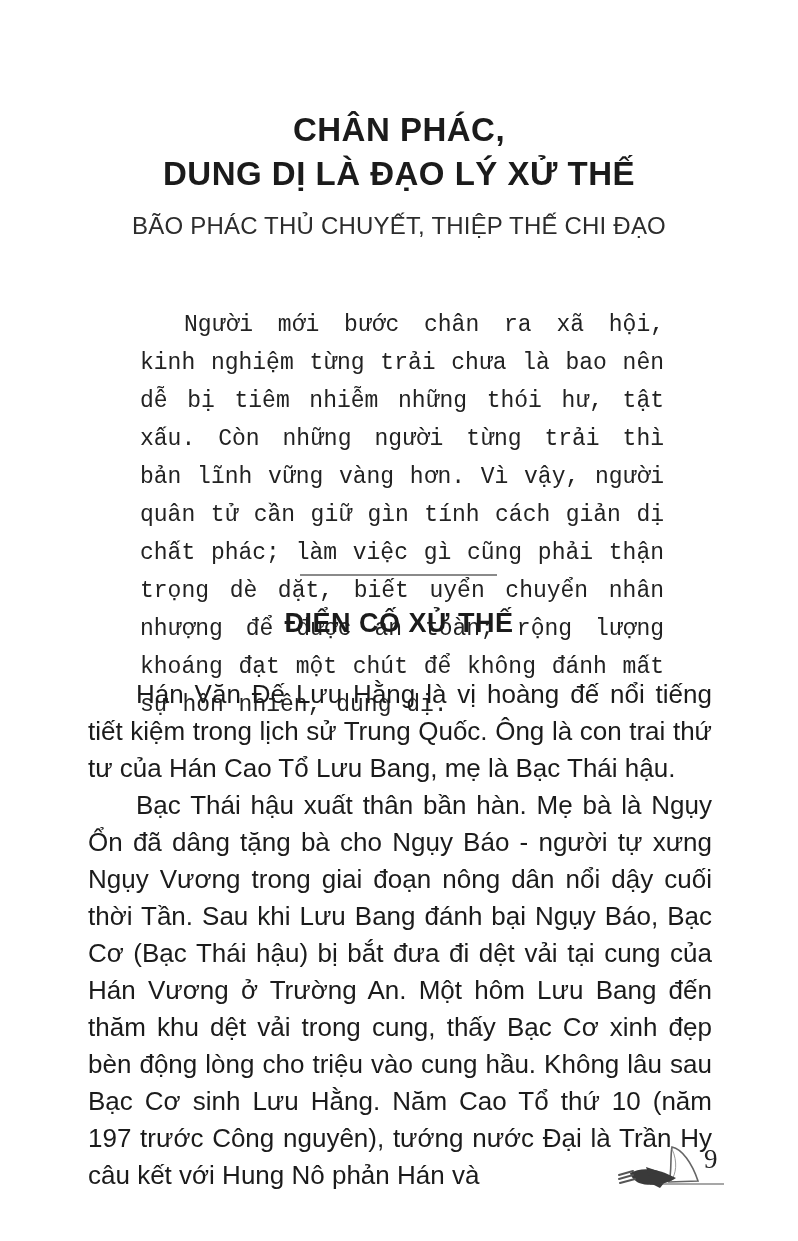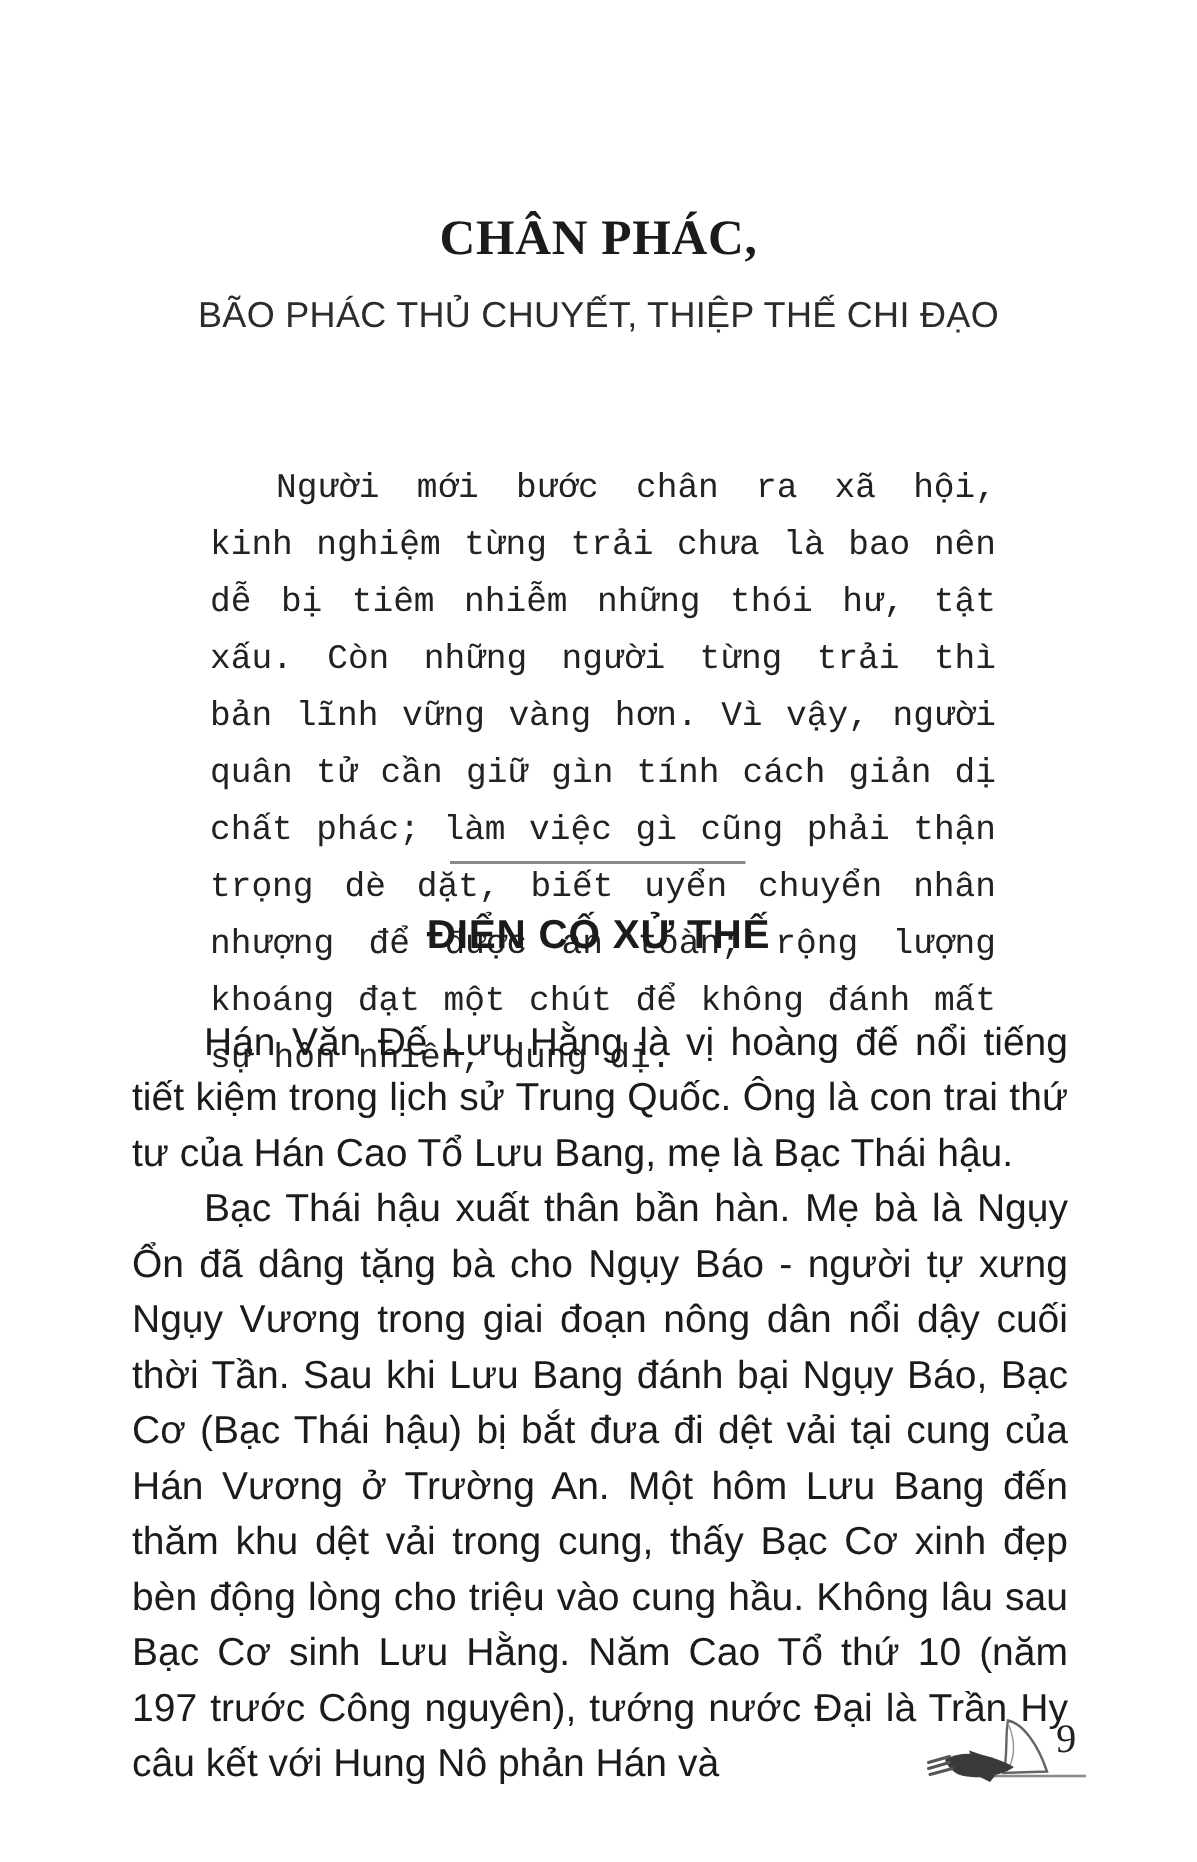--- a/index.html
+++ b/index.html
@@ -18,27 +18,26 @@
     overflow:hidden;
     margin:0 auto;
   }
   
   .title-block{
     position:absolute;
     top:108px; left:0; right:0;
     text-align:center;
   }
   .title-line{
-    font-family:Liberation Serif, serif;
+    font-family:Liberation Sans, sans-serif;
     font-weight:bold;
     font-size:33px;
     line-height:44px;
     letter-spacing:0.5px;
     color:var(--text);
-    margin-top:29px;
   }
   .subtitle{
     margin-top:16px;
     font-family:Liberation Sans, sans-serif;
     font-size:24px;
     letter-spacing:0.2px;
     color:#2c2c2c;
   }
   
   .intro{
@@ -98,20 +97,21 @@
     color:#222;
   }
 </style>
 </head>
 <body>
 
 <div class="sheet">
 
   <div class="title-block">
     <div class="title-line">CHÂN PHÁC,</div>
+    <div class="title-line">DUNG DỊ LÀ ĐẠO LÝ XỬ THẾ</div>
     <div class="subtitle">BÃO PHÁC THỦ CHUYẾT, THIỆP THẾ CHI ĐẠO</div>
   </div>
 
   <div class="intro">Người mới bước chân ra xã hội, kinh nghiệm từng trải chưa là bao nên dễ bị tiêm nhiễm những thói hư, tật xấu. Còn những người từng trải thì bản lĩnh vững vàng hơn. Vì vậy, người quân tử cần giữ gìn tính cách giản dị chất phác; làm việc gì cũng phải thận trọng dè dặt, biết uyển chuyển nhân nhượng để được an toàn; rộng lượng khoáng đạt một chút để không đánh mất sự hồn nhiên, dung dị.</div>
 
   <div class="divider"></div>
 
   <div class="section-heading">ĐIỂN CỐ XỬ THẾ</div>
 
   <div class="body-text">

